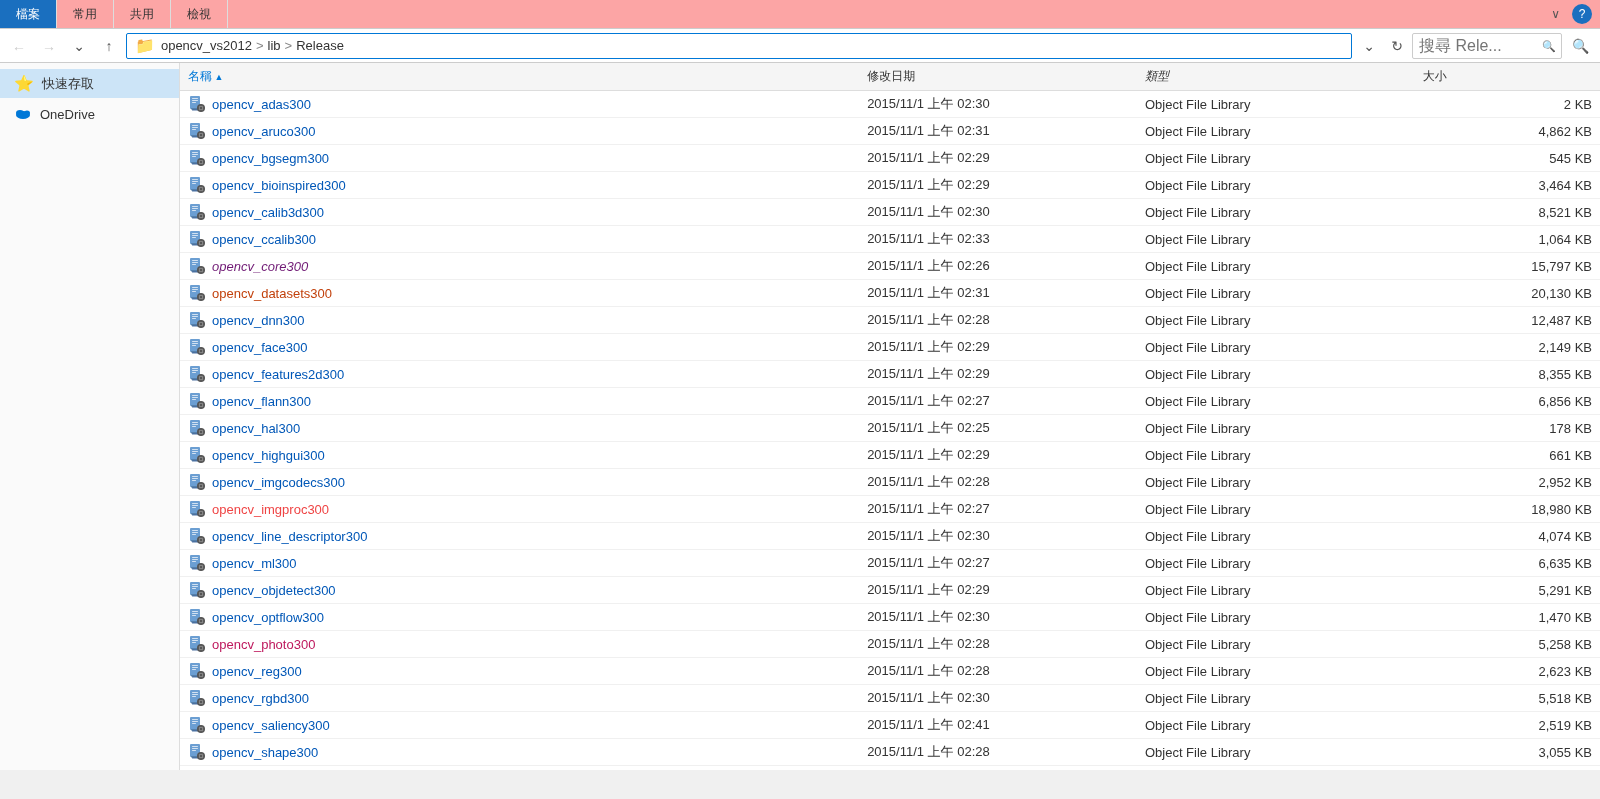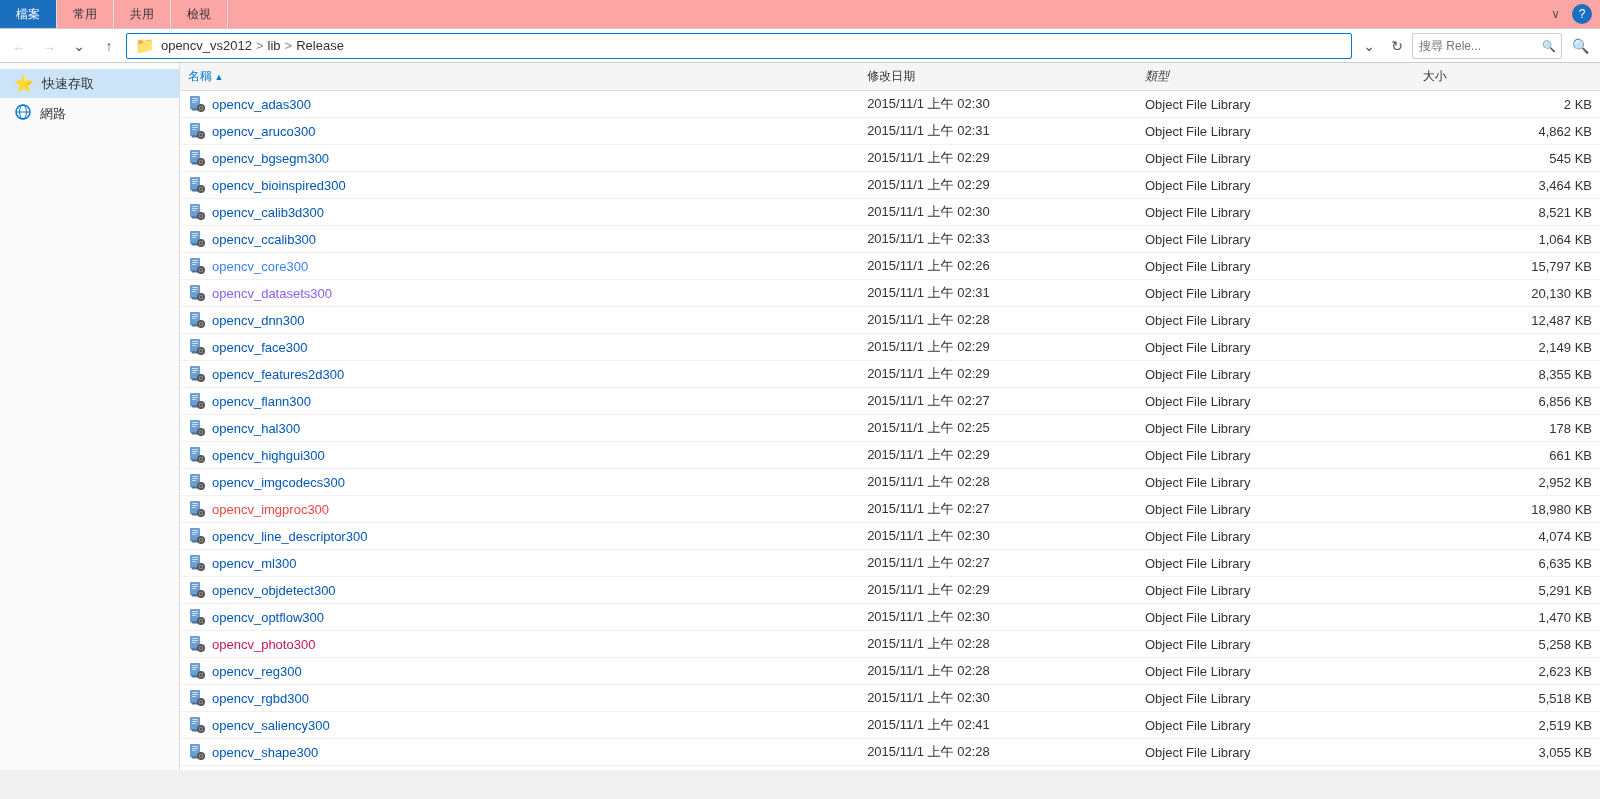--- a/index.html
+++ b/index.html
@@ -80,21 +80,21 @@
     .address-right {
       display: flex;
       align-items: center;
       gap: 2px;
     }
     .search-box {
       height: 26px;
       border: 1px solid #ccc;
       border-radius: 2px;
       padding: 0 24px 0 6px;
-      font-size: 12px;
+      font-size: 16px;
       width: 150px;
       outline: none;
     }
     .search-icon-wrapper {
       position: relative;
       margin-right: 4px;
     }
     .search-icon-wrapper::after {
       content: '🔍';
       position: absolute;
@@ -230,28 +230,28 @@
 </div>
 
 <div class="main-layout">
 
   <div class="sidebar">
     <div class="sidebar-item active">
       <span class="sidebar-icon">⭐</span>
       <span class="sidebar-label">快速存取</span>
     </div>
     <div class="sidebar-item">
-      <span class="sidebar-icon">
+      <span class="sidebar-icon" style="color:#0078d7;">
         <svg width="18" height="18" viewBox="0 0 18 18">
-            <circle cx="9" cy="9" r="7" fill="none" stroke="#0078d7" stroke-width="1.5"></circle>
-            <ellipse cx="9" cy="9" rx="3.5" ry="7" fill="none" stroke="#0078d7" stroke-width="1"></ellipse>
-            <line x1="2" y1="9" x2="16" y2="9" stroke="#0078d7" stroke-width="1"></line>
+            <ellipse cx="9" cy="12" rx="7" ry="4" fill="#0078d7"></ellipse>
+            <ellipse cx="6" cy="10" rx="4" ry="3" fill="#0078d7"></ellipse>
+            <ellipse cx="13" cy="10" rx="3" ry="2.5" fill="#0078d7"></ellipse>
           </svg>
       </span>
-      <span class="sidebar-label">網路</span>
+      <span class="sidebar-label">OneDrive</span>
     </div>
   </div>
 
   <div class="content">
     <table class="file-table">
       <thead>
         <tr>
           <th class="col-name sorted">
             <span>名稱</span><span class="th-sort-up"></span>
           </th>
@@ -443,21 +443,21 @@
 
           <circle cx="13" cy="13" r="4" fill="#555"></circle>
           <circle cx="13" cy="13" r="2.5" fill="#888"></circle>
           <circle cx="13" cy="13" r="1.2" fill="#555"></circle>
           <rect x="12.3" y="9.5" width="1.4" height="1.5" fill="#555"></rect>
           <rect x="12.3" y="15" width="1.4" height="1.5" fill="#555"></rect>
           <rect x="9.5" y="12.3" width="1.5" height="1.4" fill="#555"></rect>
           <rect x="15" y="12.3" width="1.5" height="1.4" fill="#555"></rect>
         </svg>
       </div>
-      <span style="color:#3b82f6; cursor:pointer;">opencv_core300</span>
+      <span style="color:#701a75; cursor:pointer;font-style:italic;">opencv_core300</span>
     </div>
             </td>
             <td>2015/11/1 上午 02:26</td>
             <td>Object File Library</td>
             <td style="text-align: right;">15,797 KB</td>
           </tr>
           <tr>
             <td class="col-name">
     <div class="file-name-cell">
       <div class="lib-icon">
@@ -471,21 +471,21 @@
 
           <circle cx="13" cy="13" r="4" fill="#555"></circle>
           <circle cx="13" cy="13" r="2.5" fill="#888"></circle>
           <circle cx="13" cy="13" r="1.2" fill="#555"></circle>
           <rect x="12.3" y="9.5" width="1.4" height="1.5" fill="#555"></rect>
           <rect x="12.3" y="15" width="1.4" height="1.5" fill="#555"></rect>
           <rect x="9.5" y="12.3" width="1.5" height="1.4" fill="#555"></rect>
           <rect x="15" y="12.3" width="1.5" height="1.4" fill="#555"></rect>
         </svg>
       </div>
-      <span style="color:#8b5cf6; cursor:pointer;">opencv_datasets300</span>
+      <span style="color:#c2410c; cursor:pointer;">opencv_datasets300</span>
     </div>
             </td>
             <td>2015/11/1 上午 02:31</td>
             <td>Object File Library</td>
             <td style="text-align: right;">20,130 KB</td>
           </tr>
           <tr>
             <td class="col-name">
     <div class="file-name-cell">
       <div class="lib-icon">

